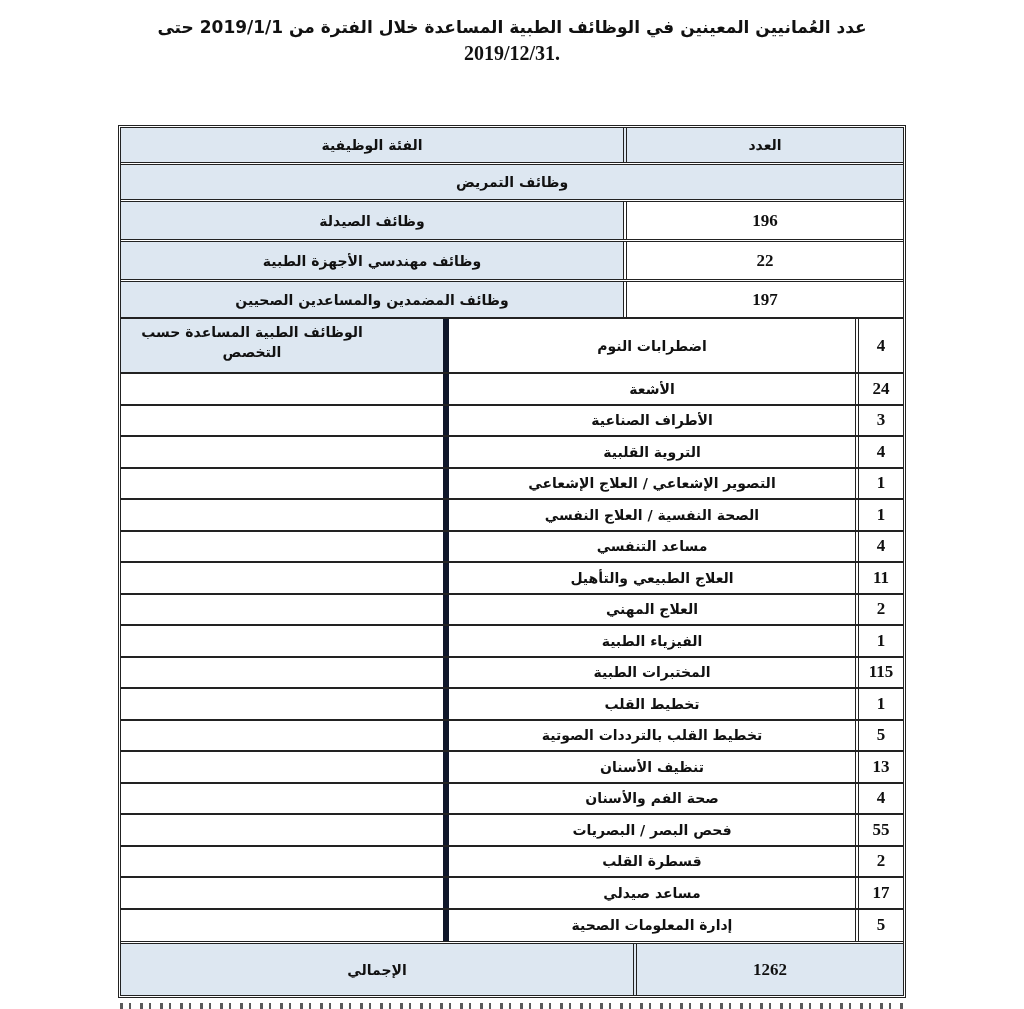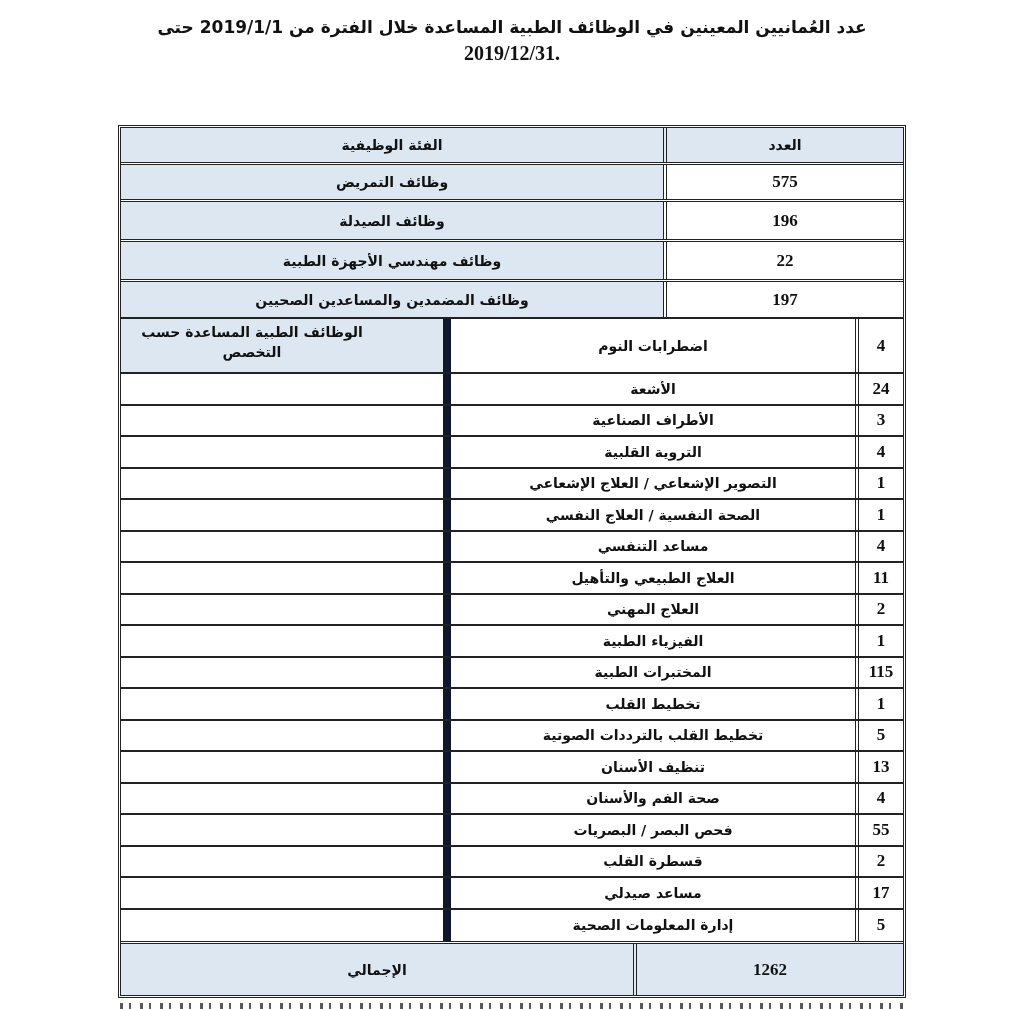--- a/index.html
+++ b/index.html
@@ -62,28 +62,28 @@
       font-size: 14px;
     }
     .num {
       font-family: "Liberation Serif", serif;
       font-size: 17px;
     }
     .blue { background: #dde7f1; }
     .white { background: #ffffff; }
 
     
-    .up .c-num { width: 240px; border-left: 4px double #222; }
+    .up .c-num { width: 280px; border-left: 4px double #222; }
     .up .c-cat { flex: 1; }
     .up.h35 { height: 37px; }
     .up.h40 { height: 40px; }
 
     
     .lo .c-cnt { width: 48px; border-left: 4px double #222; }
-    .lo .c-spec { width: 412px; border-left: 8px solid #0f172a; }
+    .lo .c-spec { width: 412px; border-left: 6px solid #0f172a; }
     .lo .c-side { flex: 1; }
     .lo { height: 31.5px; border-bottom: 2px solid #222; }
     .lo.first { height: 55px; }
     .lo .c-side { border-bottom: none; }
     .lo.first .c-side { line-height: 20px; }
     .lo-side-empty { border-bottom: 3px double #222; }
 
     
     .tot { height: 54px; border-top: 3px double #222; }
     .tot .c-num { width: 270px; border-left: 4px double #222; }
@@ -113,21 +113,20 @@
   <span class="line2">2019/12/31.</span>
 </div>
 
 <div class="tbl">
 
   <div class="row up h35">
     <div class="cell c-num blue ar">العدد</div>
     <div class="cell c-cat blue ar">الفئة الوظيفية</div>
   </div>
   <div class="row up h35">
-    <div class="cell c-num white num">575</div>
     <div class="cell c-cat blue ar">وظائف التمريض</div>
   </div>
   <div class="row up h40">
     <div class="cell c-num white num">196</div>
     <div class="cell c-cat blue ar">وظائف الصيدلة</div>
   </div>
   <div class="row up h40">
     <div class="cell c-num white num">22</div>
     <div class="cell c-cat blue ar">وظائف مهندسي الأجهزة الطبية</div>
   </div>

